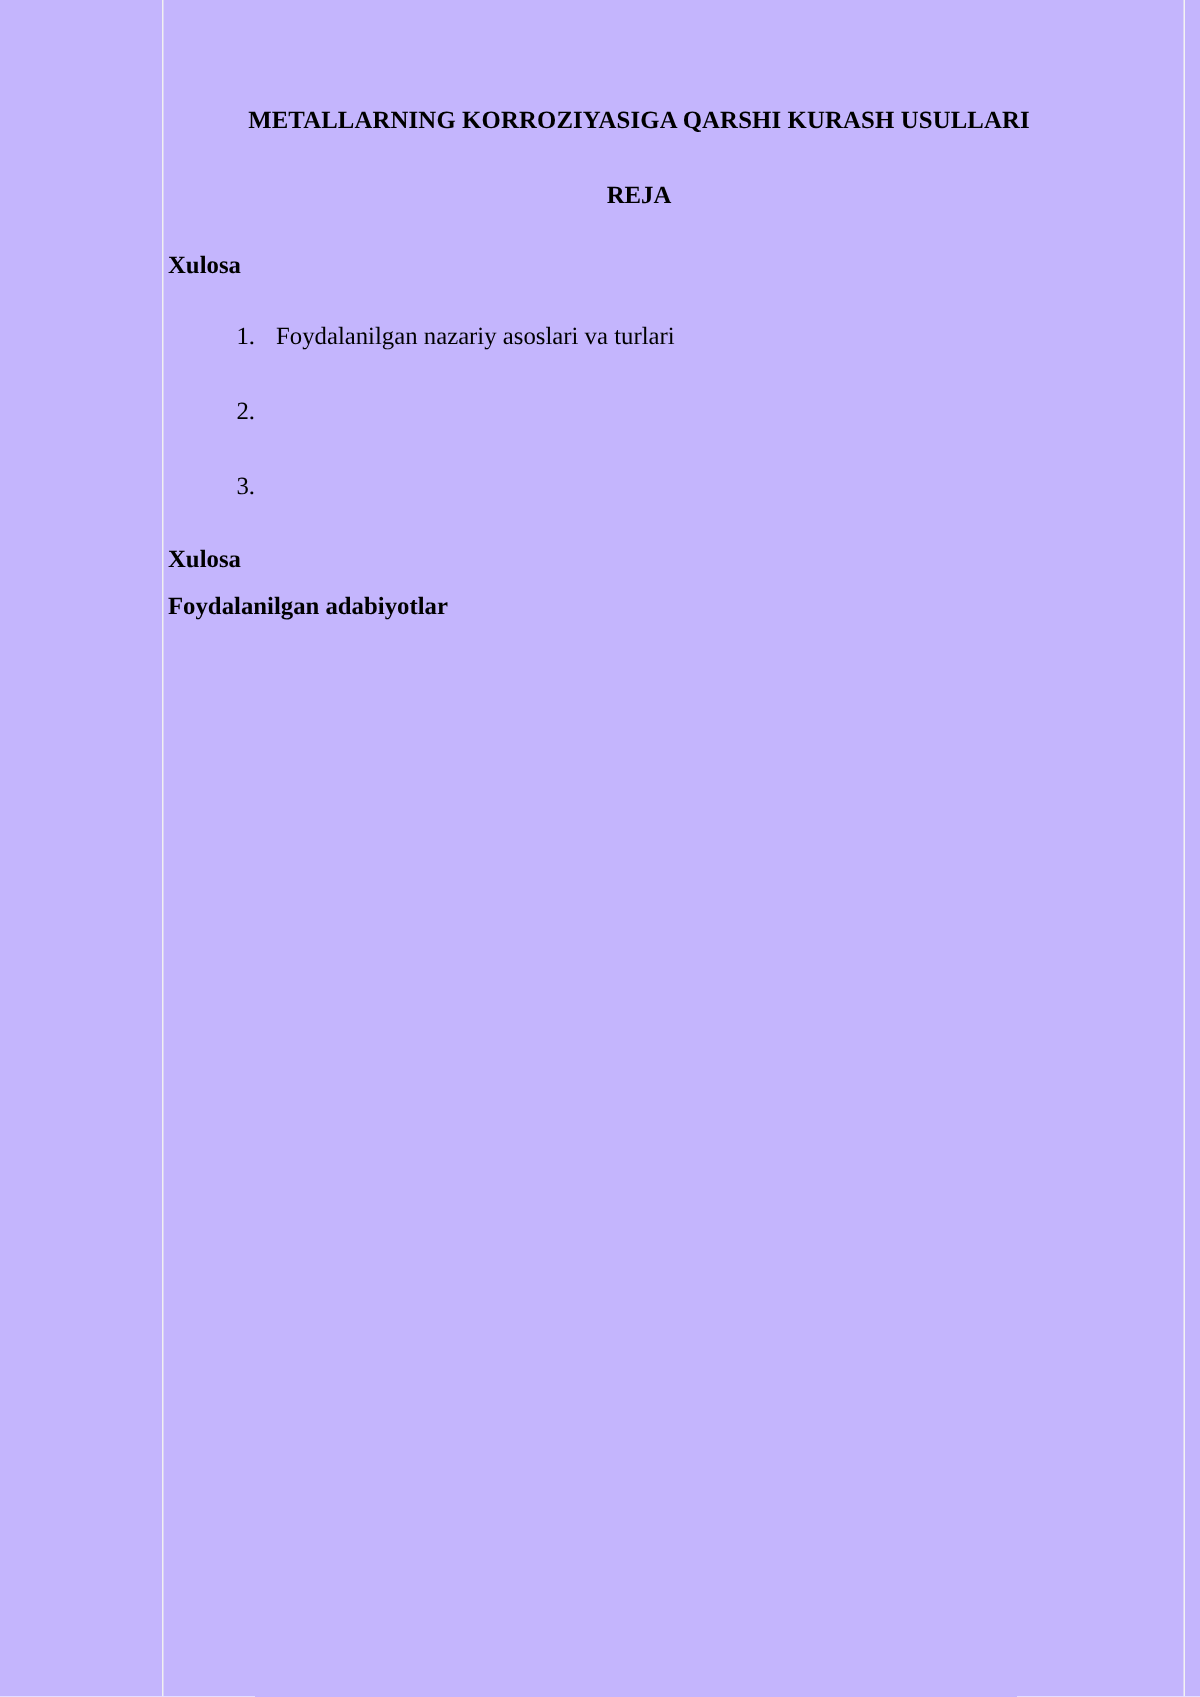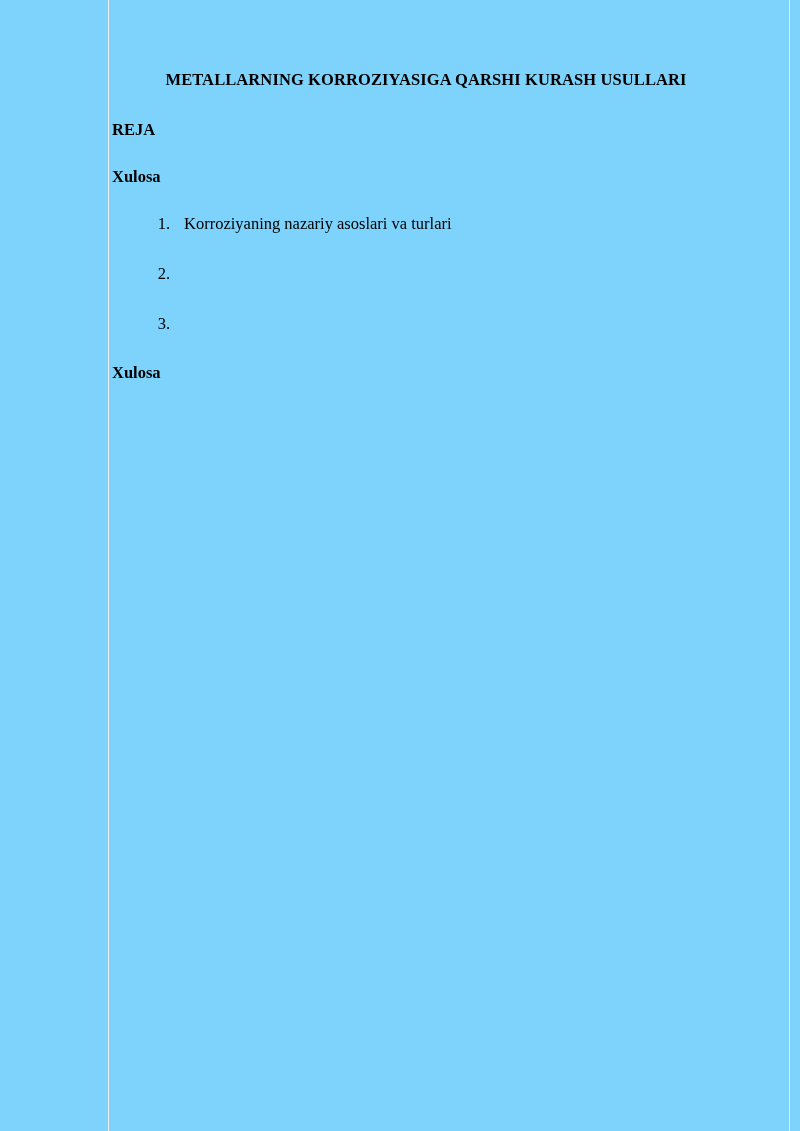--- a/index.html
+++ b/index.html
@@ -4,21 +4,21 @@
 <style>
   html, body {
     margin: 0;
     padding: 0;
     background: #ffffff;
   }
   .page {
     position: relative;
     width: 800px;
     height: 1131px;
-    background: #7dd3fc;
+    background: #c4b5fd;
     overflow: hidden;
     font-family: "Liberation Serif", serif;
     color: #000000;
   }
   
   .page-edge-left {
     position: absolute;
     top: 0;
     left: 108px;
     width: 1px;
@@ -41,21 +41,21 @@
   }
   .doc-title {
     text-align: center;
     font-weight: bold;
     font-size: 16.5px;
     letter-spacing: 0.1px;
     margin: 0 0 30px 0;
     line-height: 1.2;
   }
   .doc-subtitle {
-    text-align: left;
+    text-align: center;
     font-weight: bold;
     font-size: 16.5px;
     margin: 0 0 27px 0;
     line-height: 1.2;
   }
   .section-heading {
     font-weight: bold;
     font-size: 16.5px;
     margin: 0;
     line-height: 1.2;
@@ -100,27 +100,28 @@
 
     <h1 class="doc-title">METALLARNING KORROZIYASIGA QARSHI KURASH USULLARI</h1>
 
     <h2 class="doc-subtitle">REJA</h2>
 
     <p class="section-heading">Xulosa</p>
 
     <ol class="plan-list">
       <li class="plan-item">
         <span class="plan-num">1.</span>
-        <span class="plan-text">Korroziyaning nazariy asoslari va turlari</span>
+        <span class="plan-text">Foydalanilgan nazariy asoslari va turlari</span>
       </li>
       <li class="plan-item">
         <span class="plan-num">2.</span>
       </li>
       <li class="plan-item">
         <span class="plan-num">3.</span>
       </li>
     </ol>
 
     <p class="section-heading tail-heading-1">Xulosa</p>
 
+    <p class="section-heading tail-heading-2">Foydalanilgan adabiyotlar</p>
 
   </div>
 </div>
 
 </body></html>

